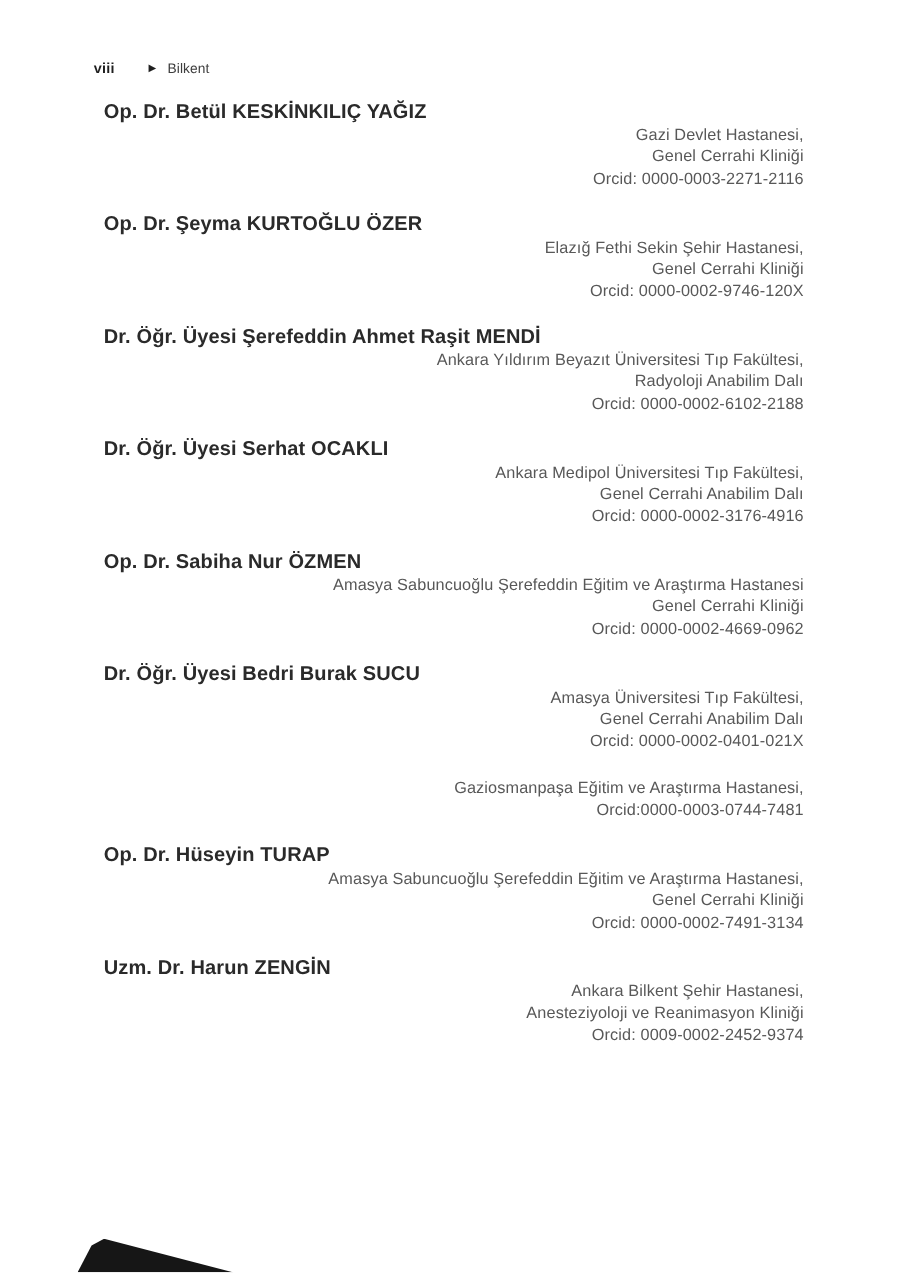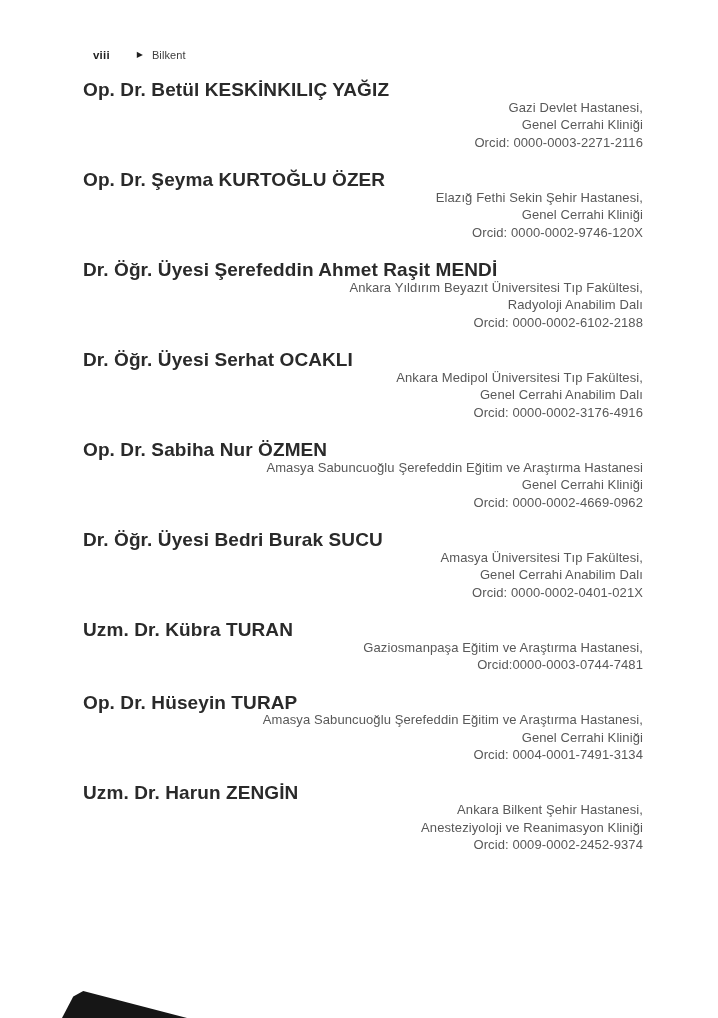--- a/index.html
+++ b/index.html
@@ -9,21 +9,21 @@
   body {
     width: 718px;
     height: 1018px;
     background: #ffffff;
     position: relative;
     overflow: hidden;
     font-family: "Liberation Sans", sans-serif;
   }
   .page-header {
     position: absolute;
-    left: 93px;
+    left: 75px;
     top: 49px;
     display: flex;
     align-items: center;
   }
   .page-number {
     font-size: 11.5px;
     font-weight: bold;
     color: #1f1f1f;
     letter-spacing: 0.2px;
   }
@@ -43,21 +43,21 @@
     position: absolute;
     left: 83px;
     top: 81px;
     width: 560px;
   }
   .author-block {
     margin: 0 0 20px 0;
   }
   .author-name {
     margin: 0;
-    font-size: 19px;
+    font-size: 16px;
     font-weight: bold;
     color: #2a2a2a;
     line-height: 17.5px;
     letter-spacing: 0.1px;
   }
   .author-line {
     margin: 0;
     font-size: 13px;
     font-weight: normal;
     color: #585858;
@@ -122,30 +122,29 @@
   </article>
 
   <article class="author-block">
     <h3 class="author-name">Dr. Öğr. Üyesi Bedri Burak SUCU</h3>
     <p class="author-line">Amasya Üniversitesi Tıp Fakültesi,</p>
     <p class="author-line">Genel Cerrahi Anabilim Dalı</p>
     <p class="author-line">Orcid: 0000-0002-0401-021X</p>
   </article>
 
   <article class="author-block">
-    <h3 class="author-name">Uzm. Dr. Kübra TURAN</h3>
     <p class="author-line">Gaziosmanpaşa Eğitim ve Araştırma Hastanesi,</p>
     <p class="author-line">Orcid:0000-0003-0744-7481</p>
   </article>
 
   <article class="author-block">
     <h3 class="author-name">Op. Dr. Hüseyin TURAP</h3>
     <p class="author-line">Amasya Sabuncuoğlu Şerefeddin Eğitim ve Araştırma Hastanesi,</p>
     <p class="author-line">Genel Cerrahi Kliniği</p>
-    <p class="author-line">Orcid: 0004-0001-7491-3134</p>
+    <p class="author-line">Orcid: 0000-0002-7491-3134</p>
   </article>
 
   <article class="author-block">
     <h3 class="author-name">Uzm. Dr. Harun ZENGİN</h3>
     <p class="author-line">Ankara Bilkent Şehir Hastanesi,</p>
     <p class="author-line">Anesteziyoloji ve Reanimasyon Kliniği</p>
     <p class="author-line">Orcid: 0009-0002-2452-9374</p>
   </article>
 
 </section>

